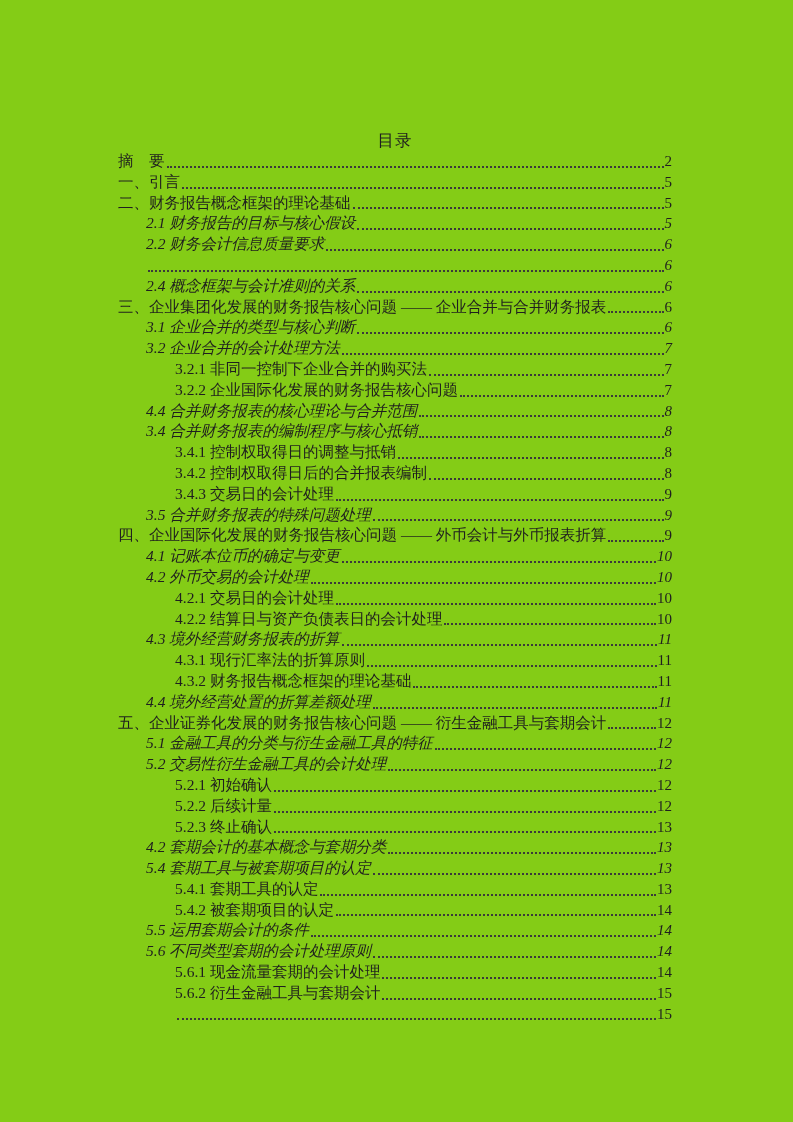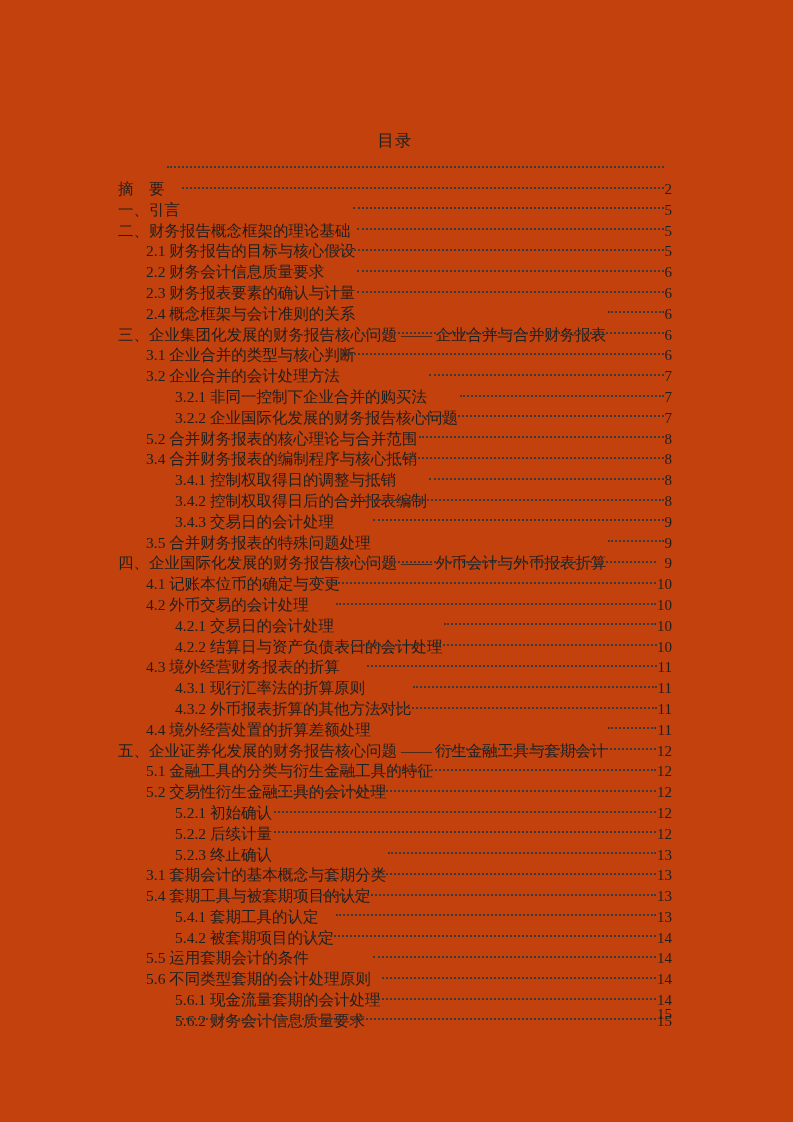--- a/index.html
+++ b/index.html
@@ -4,21 +4,21 @@
 <style>
   html, body {
     margin: 0;
     padding: 0;
     background: #ffffff;
   }
   .page {
     position: relative;
     width: 793px;
     height: 1122px;
-    background: #c2410c;
+    background: #84cc16;
     box-sizing: border-box;
     padding: 130px 121px 0 118px;
     font-family: "Liberation Serif", "DejaVu Serif", serif;
     color: #1f1f1f;
     overflow: hidden;
   }
   .toc-title {
     margin: 0 0 0 0;
     font-size: 16.5px;
     font-weight: normal;
@@ -32,25 +32,24 @@
   .toc-row {
     display: flex;
     align-items: baseline;
     height: 20.8px;
     line-height: 20.8px;
     font-size: 15.5px;
     white-space: nowrap;
     cursor: pointer;
   }
   .toc-row.level-0 { padding-left: 0; }
-  .toc-row.level-1 { padding-left: 28px; }
+  .toc-row.level-1 { padding-left: 28px; font-style: italic; }
   .toc-row.level-2 { padding-left: 57px; }
   .toc-label {
     flex: 0 0 auto;
-    margin-top: 28px;
   }
   .toc-dots {
     flex: 1 1 auto;
     min-width: 8px;
     align-self: flex-end;
     border-bottom: 2px dotted #3a3a3a;
     margin: 0 1px 4px 2px;
     height: 0;
   }
   .toc-page {
@@ -88,21 +87,20 @@
     <span class="toc-page">5</span>
   </div>
 
   <div class="toc-row level-1">
     <span class="toc-label">2.2 财务会计信息质量要求</span>
     <span class="toc-dots"></span>
     <span class="toc-page">6</span>
   </div>
 
   <div class="toc-row level-1">
-    <span class="toc-label">2.3 财务报表要素的确认与计量</span>
     <span class="toc-dots"></span>
     <span class="toc-page">6</span>
   </div>
 
   <div class="toc-row level-1">
     <span class="toc-label">2.4 概念框架与会计准则的关系</span>
     <span class="toc-dots"></span>
     <span class="toc-page">6</span>
   </div>
 
@@ -130,21 +128,21 @@
     <span class="toc-page">7</span>
   </div>
 
   <div class="toc-row level-2">
     <span class="toc-label">3.2.2 企业国际化发展的财务报告核心问题</span>
     <span class="toc-dots"></span>
     <span class="toc-page">7</span>
   </div>
 
   <div class="toc-row level-1">
-    <span class="toc-label">5.2 合并财务报表的核心理论与合并范围</span>
+    <span class="toc-label">4.4 合并财务报表的核心理论与合并范围</span>
     <span class="toc-dots"></span>
     <span class="toc-page">8</span>
   </div>
 
   <div class="toc-row level-1">
     <span class="toc-label">3.4 合并财务报表的编制程序与核心抵销</span>
     <span class="toc-dots"></span>
     <span class="toc-page">8</span>
   </div>
 
@@ -208,21 +206,21 @@
     <span class="toc-page">11</span>
   </div>
 
   <div class="toc-row level-2">
     <span class="toc-label">4.3.1 现行汇率法的折算原则</span>
     <span class="toc-dots"></span>
     <span class="toc-page">11</span>
   </div>
 
   <div class="toc-row level-2">
-    <span class="toc-label">4.3.2 外币报表折算的其他方法对比</span>
+    <span class="toc-label">4.3.2 财务报告概念框架的理论基础</span>
     <span class="toc-dots"></span>
     <span class="toc-page">11</span>
   </div>
 
   <div class="toc-row level-1">
     <span class="toc-label">4.4 境外经营处置的折算差额处理</span>
     <span class="toc-dots"></span>
     <span class="toc-page">11</span>
   </div>
 
@@ -256,21 +254,21 @@
     <span class="toc-page">12</span>
   </div>
 
   <div class="toc-row level-2">
     <span class="toc-label">5.2.3 终止确认</span>
     <span class="toc-dots"></span>
     <span class="toc-page">13</span>
   </div>
 
   <div class="toc-row level-1">
-    <span class="toc-label">3.1 套期会计的基本概念与套期分类</span>
+    <span class="toc-label">4.2 套期会计的基本概念与套期分类</span>
     <span class="toc-dots"></span>
     <span class="toc-page">13</span>
   </div>
 
   <div class="toc-row level-1">
     <span class="toc-label">5.4 套期工具与被套期项目的认定</span>
     <span class="toc-dots"></span>
     <span class="toc-page">13</span>
   </div>
 
@@ -298,21 +296,21 @@
     <span class="toc-page">14</span>
   </div>
 
   <div class="toc-row level-2">
     <span class="toc-label">5.6.1 现金流量套期的会计处理</span>
     <span class="toc-dots"></span>
     <span class="toc-page">14</span>
   </div>
 
   <div class="toc-row level-2">
-    <span class="toc-label">5.6.2 财务会计信息质量要求</span>
+    <span class="toc-label">5.6.2 衍生金融工具与套期会计</span>
     <span class="toc-dots"></span>
     <span class="toc-page">15</span>
   </div>
 
   <div class="toc-row level-2">
     <span class="toc-dots"></span>
     <span class="toc-page">15</span>
   </div>
 </div>
 </div>

